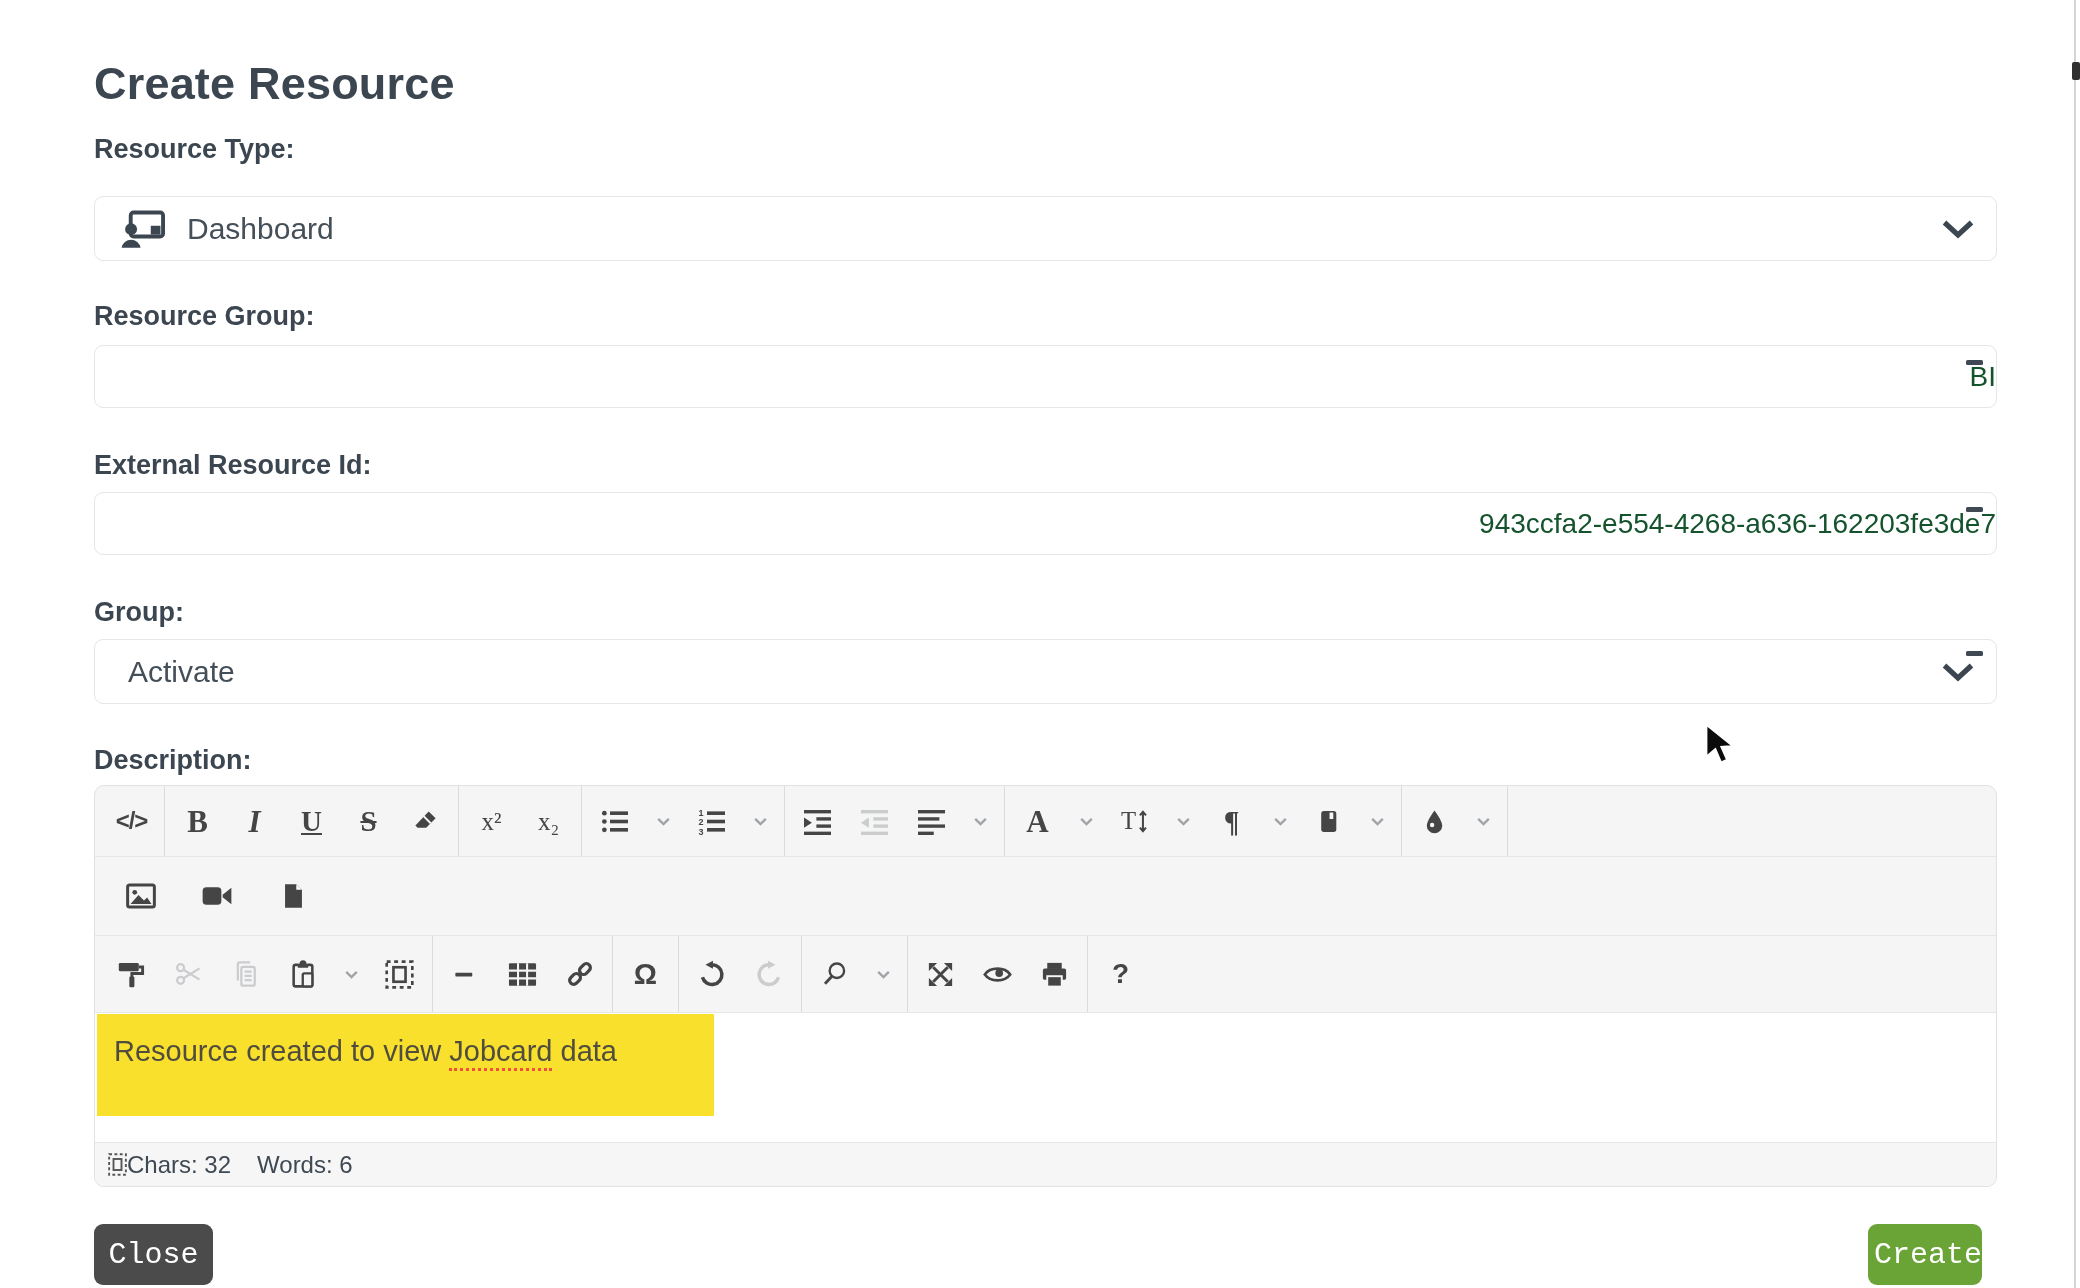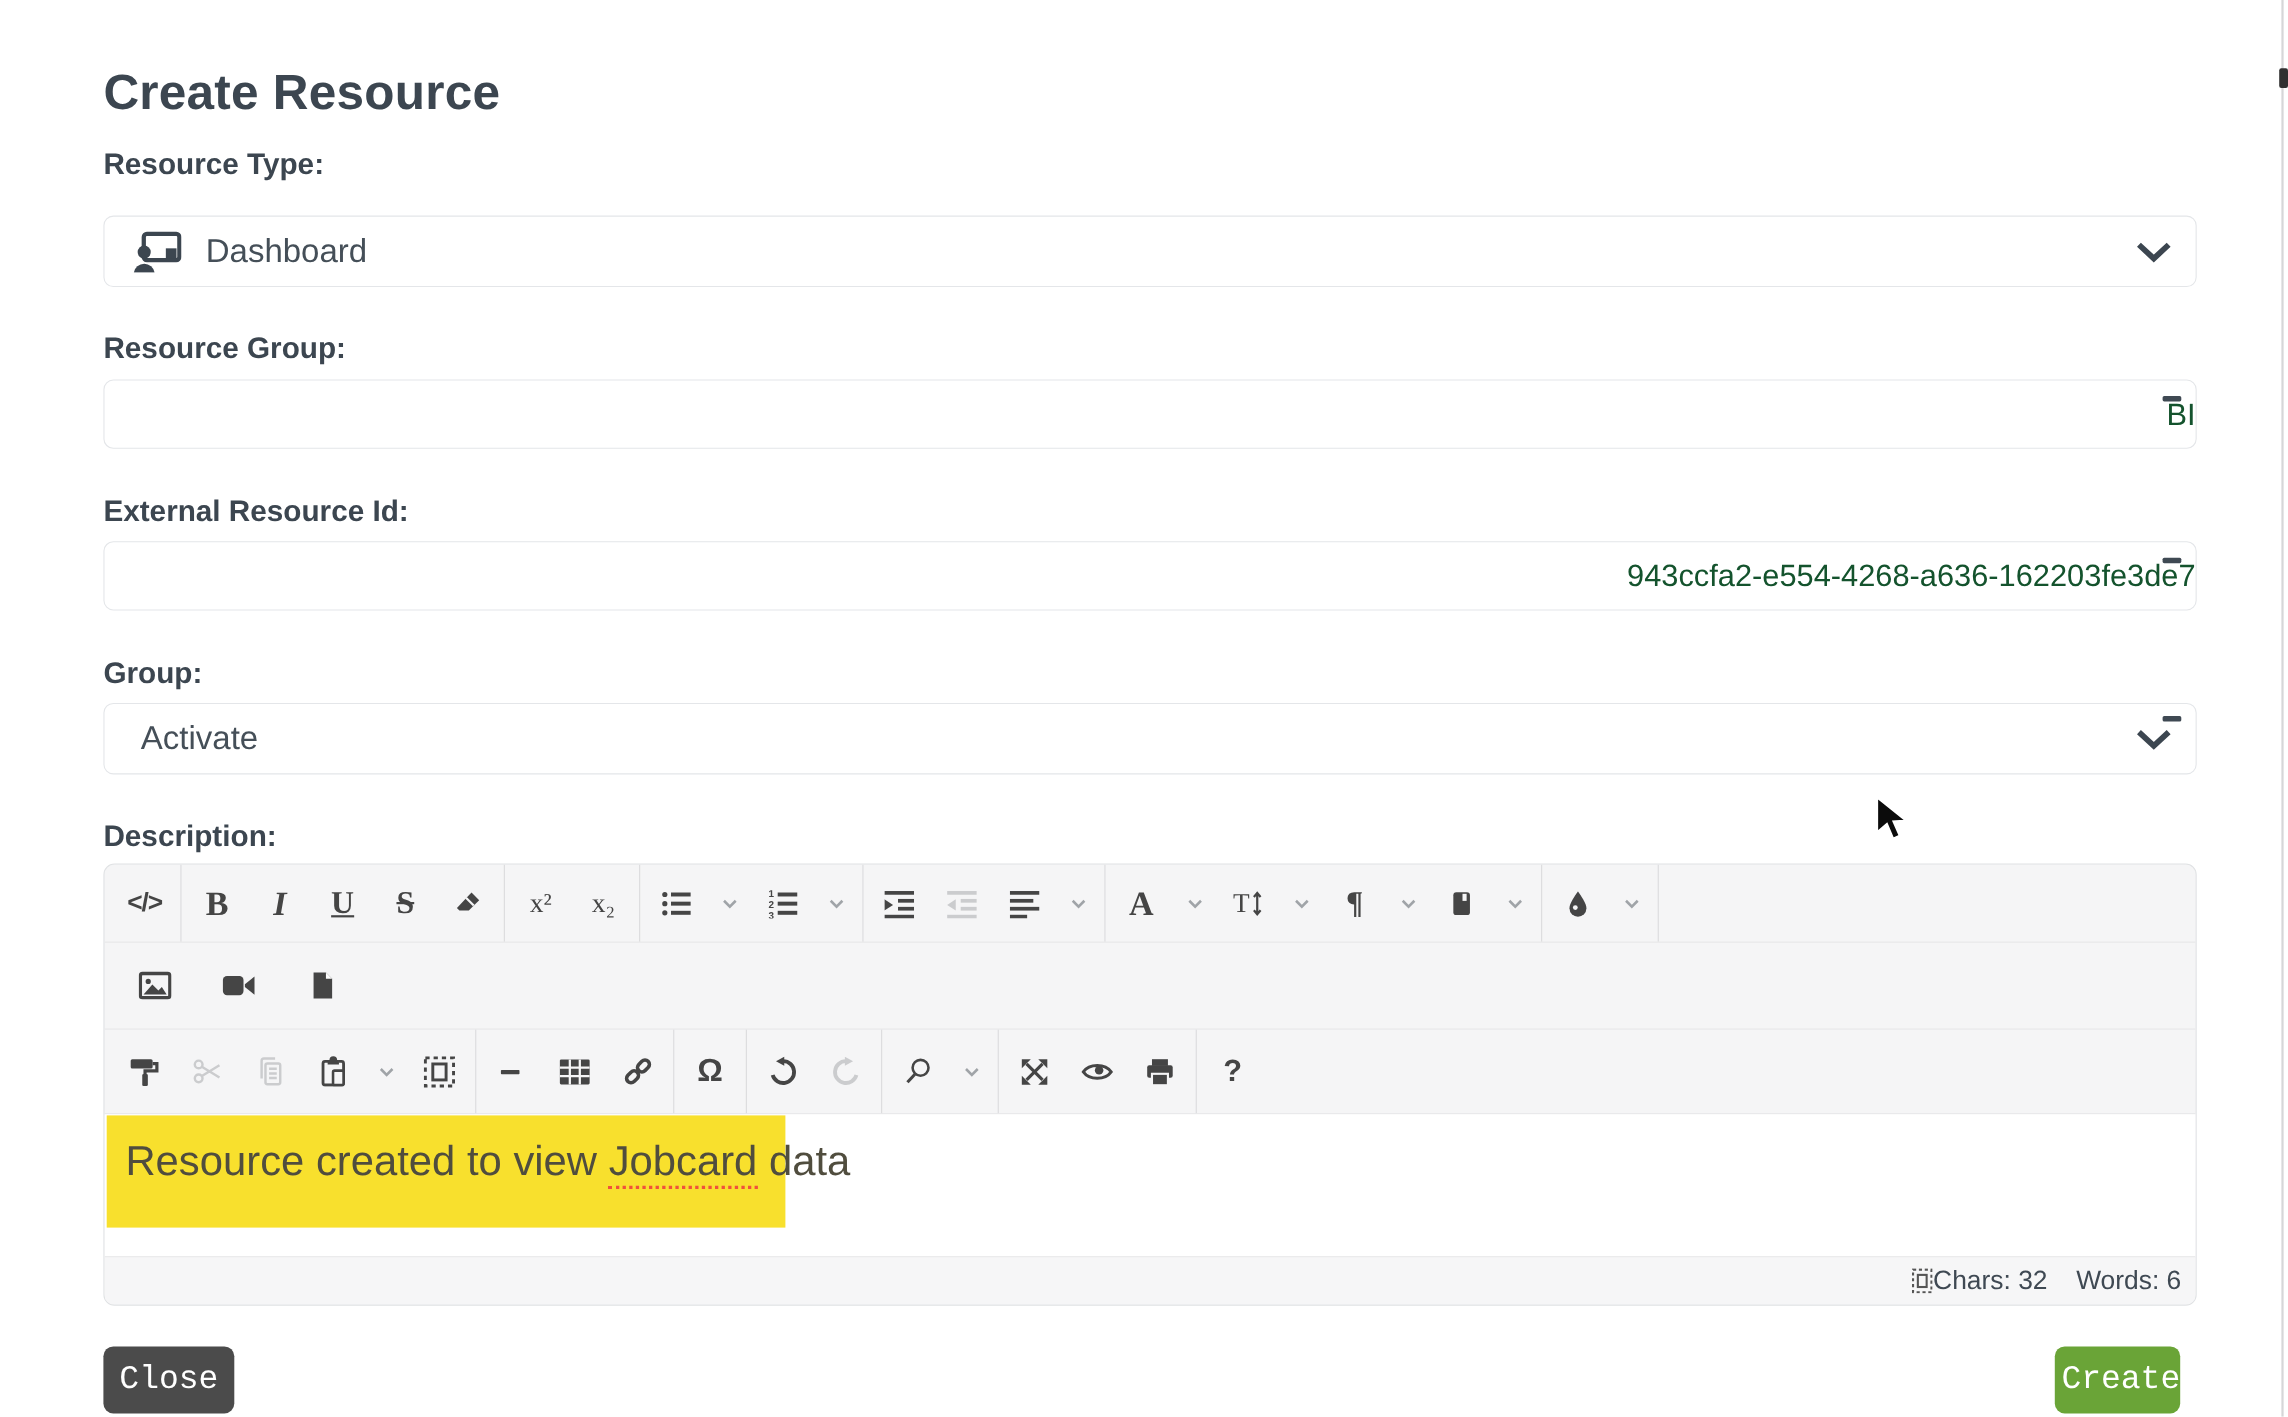--- a/index.html
+++ b/index.html
@@ -41,23 +41,23 @@
   .g-italic{font-size:31px;font-weight:600;font-style:italic}
   .g-underline{font-size:29px;font-weight:600;text-decoration:underline}
   .g-strike{font-size:29px;font-weight:600;text-decoration:line-through}
   .g-script{font-size:25px;font-weight:400}
   .g-A{font-size:31px;font-weight:600}
   .g-para{font-size:29px;font-weight:600}
   .g-omega{font-size:29px;font-weight:600}
   .g-help{font-size:28px;font-weight:700}
   .ed-content{height:129px;background:#fff;border-bottom:1px solid #e7e7e8;position:relative;flex:0 0 auto}
   .highlight-block{position:absolute;left:2px;top:1px;width:617px;height:102px}
-  .ed-text{position:absolute;left:17px;top:21px;font-size:38px;color:#504d3e;white-space:pre}
+  .ed-text{position:absolute;left:17px;top:21px;font-size:29px;color:#504d3e;white-space:pre}
   .misspell{border-bottom:3.5px dotted #f0513b;padding-bottom:1px}
-  .ed-status{flex:1;background:#f6f6f7;display:flex;align-items:center;justify-content:flex-end;padding:0 13px}
+  .ed-status{flex:1;background:#f6f6f7;display:flex;align-items:center;justify-content:flex-start;padding:0 13px}
   .ed-counts{display:flex;gap:26px;font-size:24px;color:#3f4953}
 
   .btn{border:none;border-radius:9px;color:#fff;font-size:30px;font-family:Liberation Mono, monospace;cursor:pointer}
   .btn-close{left:94px;top:1224px;width:119px;height:61px;background:#4b4b4b}
   .btn-create{left:1868px;top:1224px;width:114px;height:61px;background:#6aa437}
 
   .sb-track{right:4px;top:0;width:2px;height:1288px;background:#d6d6d8}
   .sb-thumb{right:0;top:62px;width:8px;height:18px;background:#303030;border-radius:2px}
   .cursor{left:1700px;top:722px;width:40px;height:48px;pointer-events:none}
 </style>

